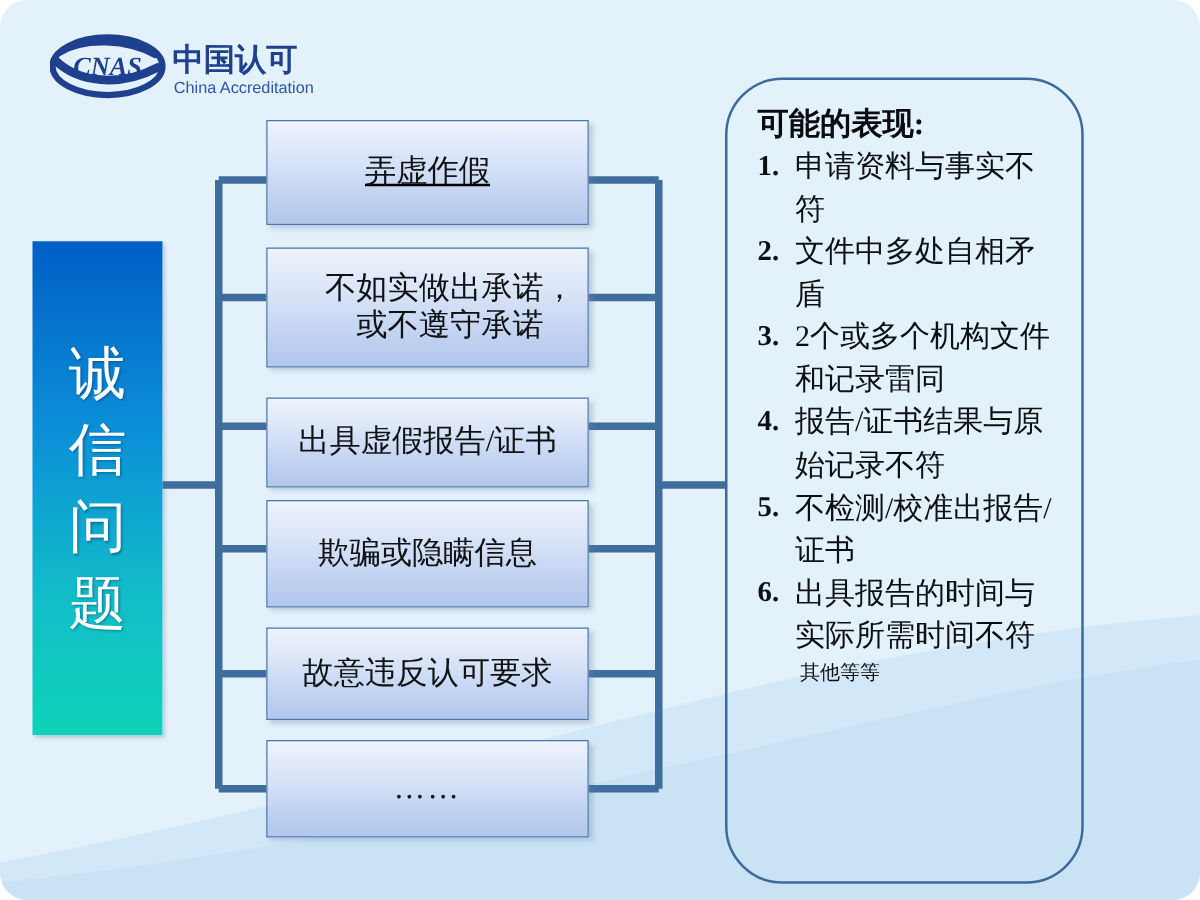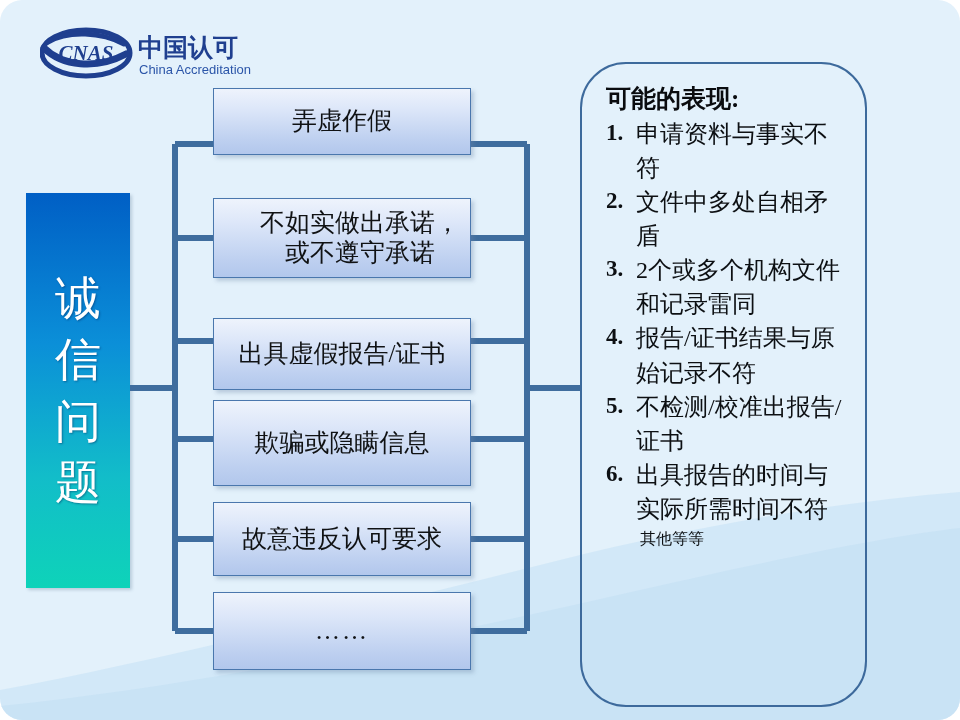--- a/index.html
+++ b/index.html
@@ -54,22 +54,22 @@
     text-align: center;
     box-shadow: 3px 3px 4px rgba(110,135,165,.35);
   }
   .box-label {
     color: #101214;
     font-size: 25px;
     line-height: 1.22;
     padding: 0 6px;
     font-family: "Liberation Serif", "DejaVu Serif", serif;
   }
-  .box-1 { top: 88px;  height: 67px; }
-  .box-2 { top: 198px;  height: 80px; padding-left: 36px; }
+  .box-1 { top: 96px;  height: 84px; text-decoration: underline; }
+  .box-2 { top: 198px;  height: 96px; padding-left: 36px; }
   .box-3 { top: 318px;  height: 72px; }
   .box-4 { top: 400px;  height: 86px; }
   .box-5 { top: 502px;  height: 74px; }
   .box-6 { top: 592px;  height: 78px; }
   .box-dots { letter-spacing: 2px; }
 
   
   .panel {
     position: absolute;
     left: 580px; top: 62px;

